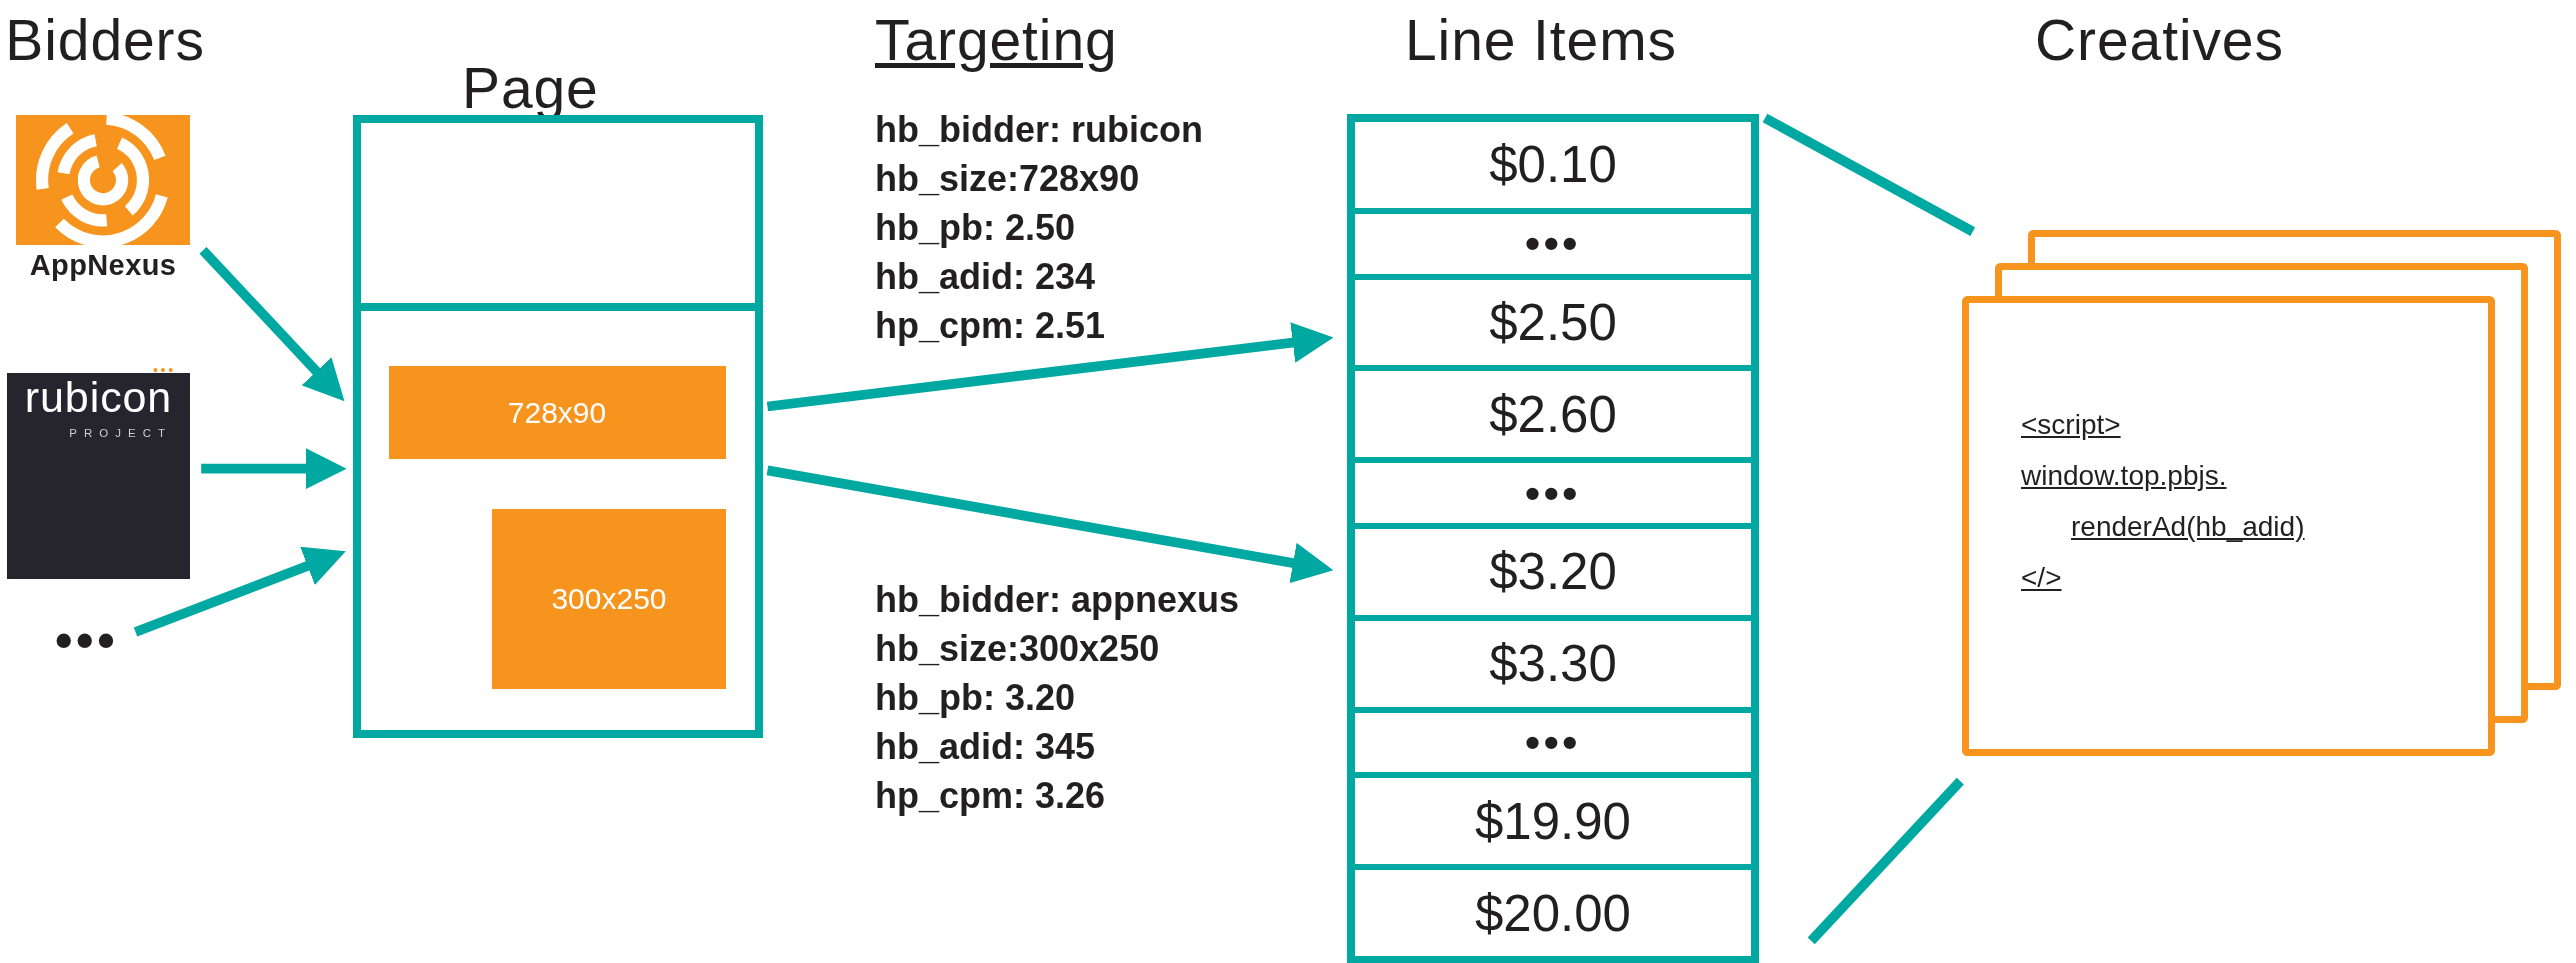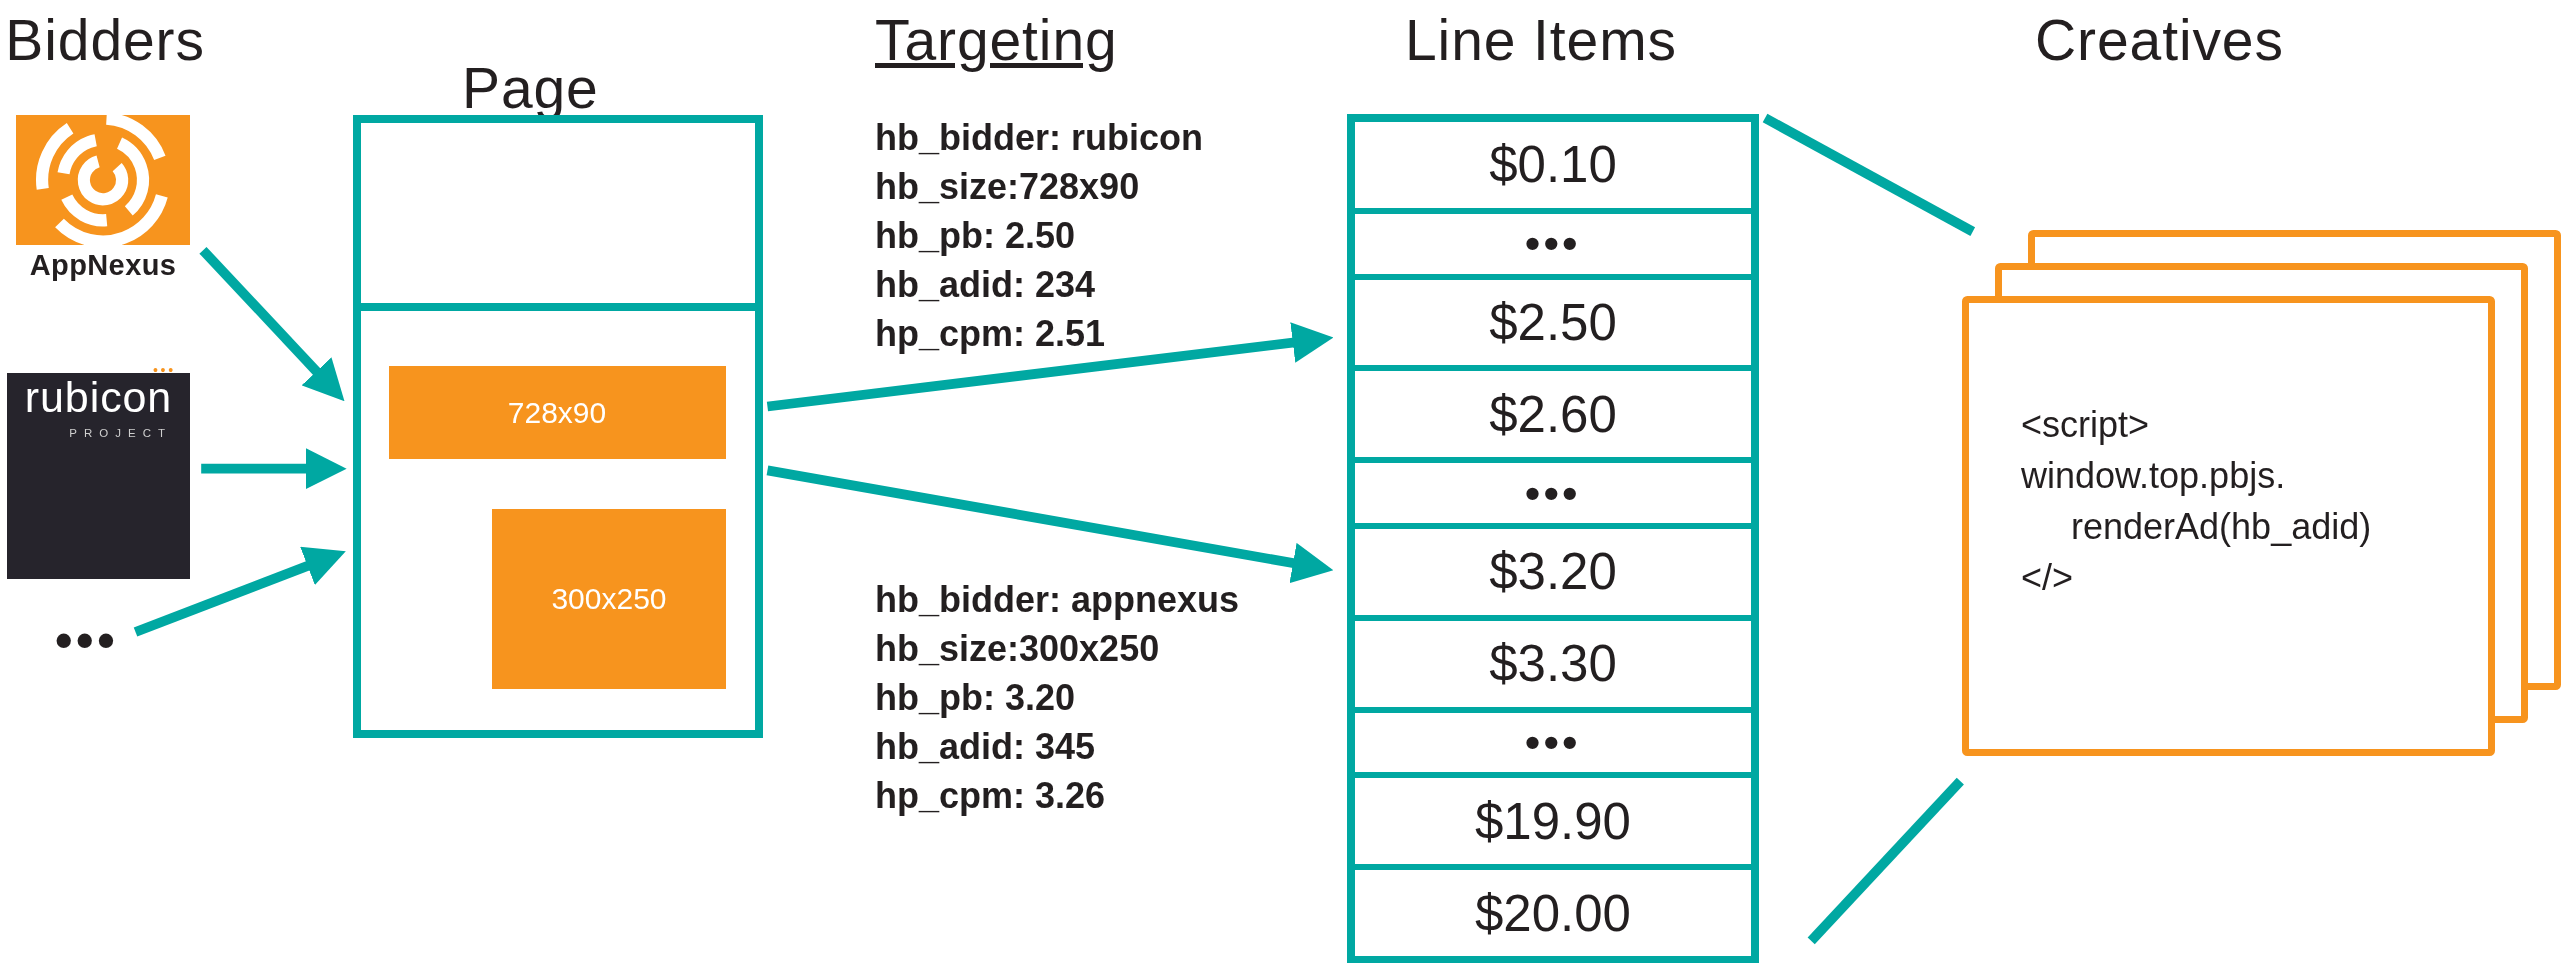--- a/index.html
+++ b/index.html
@@ -29,38 +29,38 @@
   
   .page-box { position:absolute; left:353px; top:115px; width:410px; height:623px; border:8px solid #00A8A2; background:#fff; }
   .page-divider { position:absolute; left:0; right:0; top:180px; height:8px; background:#00A8A2; }
   .ad-slot { position:absolute; background:#F7941E; color:#ffffff; font-size:30px;
              display:flex; align-items:center; justify-content:center; }
   .slot-728 { left:27.5px;  top:243px; width:337px; height:93px; }
   .slot-300 { left:131px; top:386px; width:234px; height:180px; }
 
   
   .targeting-block { position:absolute; left:875px; font-size:36px; font-weight:700; line-height:49px; white-space:nowrap; }
-  #targeting-1 { top:105px;margin-top:8px; }
+  #targeting-1 { top:105px; }
   #targeting-2 { top:575px; }
 
   
   .li-table { position:absolute; left:1347px; top:114px; width:412px; height:850px;
               border:8px solid #00A8A2; background:#fff; display:flex; flex-direction:column; }
   .li-row { display:flex; align-items:center; justify-content:center; border-top:6.2px solid #00A8A2; }
   .li-row:first-child { border-top:none; }
   .li-price { flex:115; font-size:51px; font-weight:400; }
   .li-dots  { flex:80;  font-size:43px; font-weight:700; letter-spacing:3.6px; }
 
   
   .creative-card { position:absolute; width:533px; height:460px; background:#ffffff;
                    border:7px solid #F7941E; border-radius:5.3px; }
   #card-back  { left:2028px; top:230px; z-index:1; }
   #card-mid   { left:1995px; top:263px; z-index:2; }
   #card-front { left:1962px; top:296px; z-index:3; padding:96px 18px 0 52px; }
-  .code-line { font-size:36px; line-height:51px; font-weight:500; white-space:pre; }
+  .code-line { font-size:28px; line-height:51px; font-weight:500; white-space:pre;text-decoration:underline; }
   .code-indent { padding-left:50px; }
 
   .wires { position:absolute; left:0; top:0; width:2576px; height:963px; z-index:4; pointer-events:none; }
 </style>
 </head>
 <body>
 
 <div class="col-header" id="hdr-bidders">Bidders</div>
 <div class="col-header" id="hdr-page">Page</div>
 <div class="col-header" id="hdr-targeting">Targeting</div>

